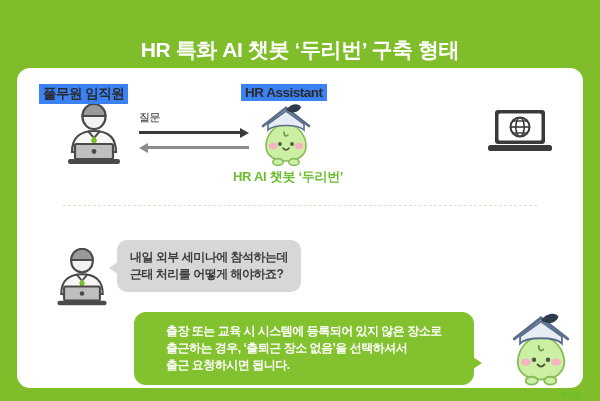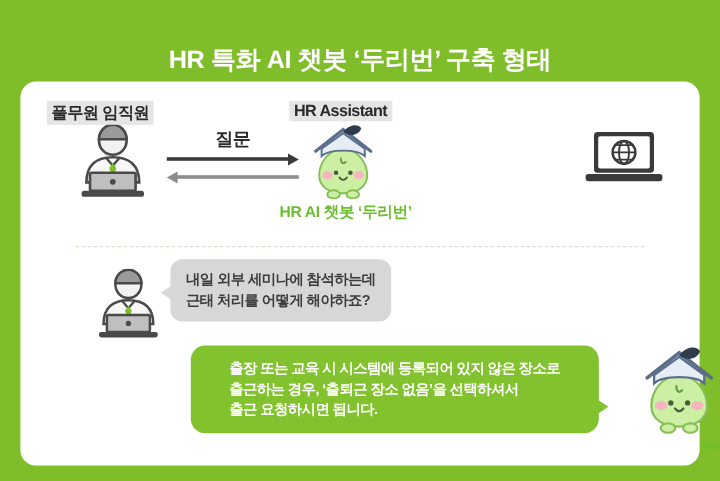--- a/index.html
+++ b/index.html
@@ -42,21 +42,21 @@
     border-top: 1px dashed #E2DEC8;
   }
 
   
   .flow { position: absolute; left: 0; top: 0; width: 566px; height: 137px; }
 
   .node-label {
     position: absolute;
     font-size: 13.5px; font-weight: bold;
     color: #2B2B2B;
-    background: #e5e5e5;
+    background: #3b82f6;
     padding: 1px 4px;
     white-space: nowrap;
     letter-spacing: -0.5px;
   }
   .lbl-employee { left: 22px; top: 16px; }
   .lbl-assistant { left: 224px; top: 16px; }
   .lbl-hrinfo    { left: 450px; top: 16px; }
 
   .mascot-caption {
     position: absolute;
@@ -71,22 +71,22 @@
   .icon-person-top { position: absolute; left: 42px; top: 36px; }
   .icon-mascot-top { position: absolute; left: 238px; top: 32px; }
   .icon-laptop-web { position: absolute; left: 470px; top: 40px; }
 
   
   .arrows { position: absolute; }
   .arrows.left-pair  { left: 122px; top: 42px; width: 110px; }
   .arrows.right-pair { left: 330px; top: 42px; width: 118px; }
 
   .arrow-label {
-    text-align: center;
-    font-size: 15px; font-weight: bold;
+    text-align: left;
+    font-size: 11px; font-weight: normal;
     color: #2B2B2B; letter-spacing: -0.4px;
     line-height: 14px;
   }
   .arrow-label.top { margin-bottom: 3px; }
   .arrow-label.bot { margin-top: 3px; }
 
   .arrow-row { position: relative; height: 10px; }
   .arrow-line {
     position: absolute; top: 4px; height: 2.5px;
     background: #3A3A3A;
@@ -95,21 +95,21 @@
   .arrow-head {
     position: absolute; top: 0.5px;
     width: 0; height: 0;
     border-top: 5px solid transparent;
     border-bottom: 5px solid transparent;
   }
   .arrow-head.right { border-left: 9px solid #3A3A3A; right: 0; }
   .arrow-head.left  { border-right: 9px solid #8C8C8C; left: 0; }
 
   
-  .chat { position: absolute; left: 0; top: 136px; width: 550px; height: 170px; margin-left: 25px; }
+  .chat { position: absolute; left: 0; top: 160px; width: 550px; height: 170px; }
 
   .icon-person-chat { position: absolute; left: 32px; top: 20px; }
 
   .bubble {
     position: absolute;
     border-radius: 10px;
     padding: 9px 13px;
     font-size: 12px;
     font-weight: bold;
     line-height: 17px;

